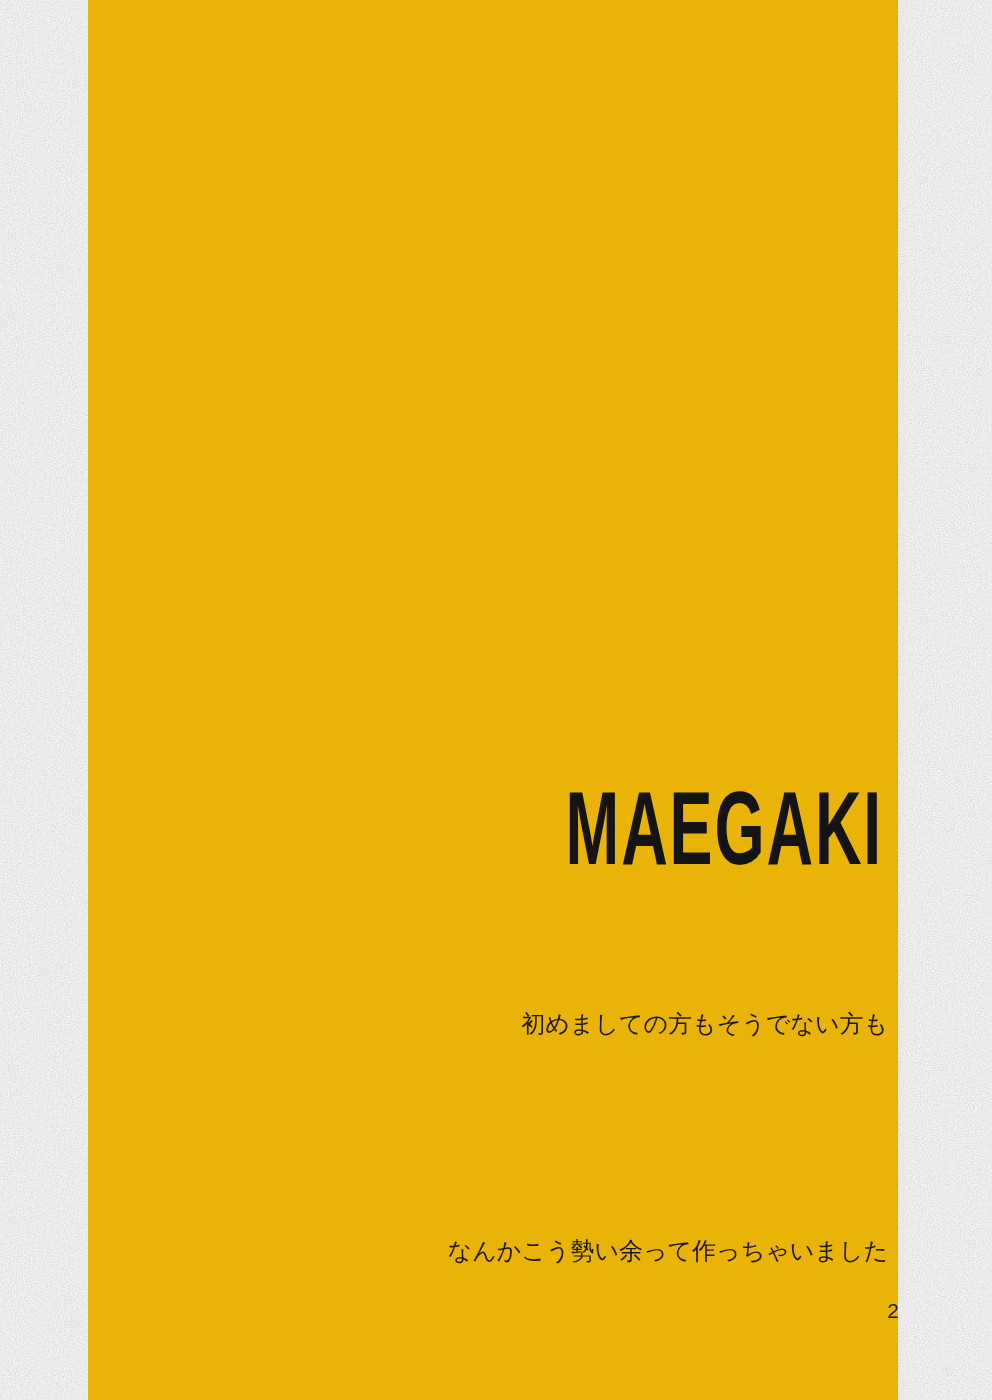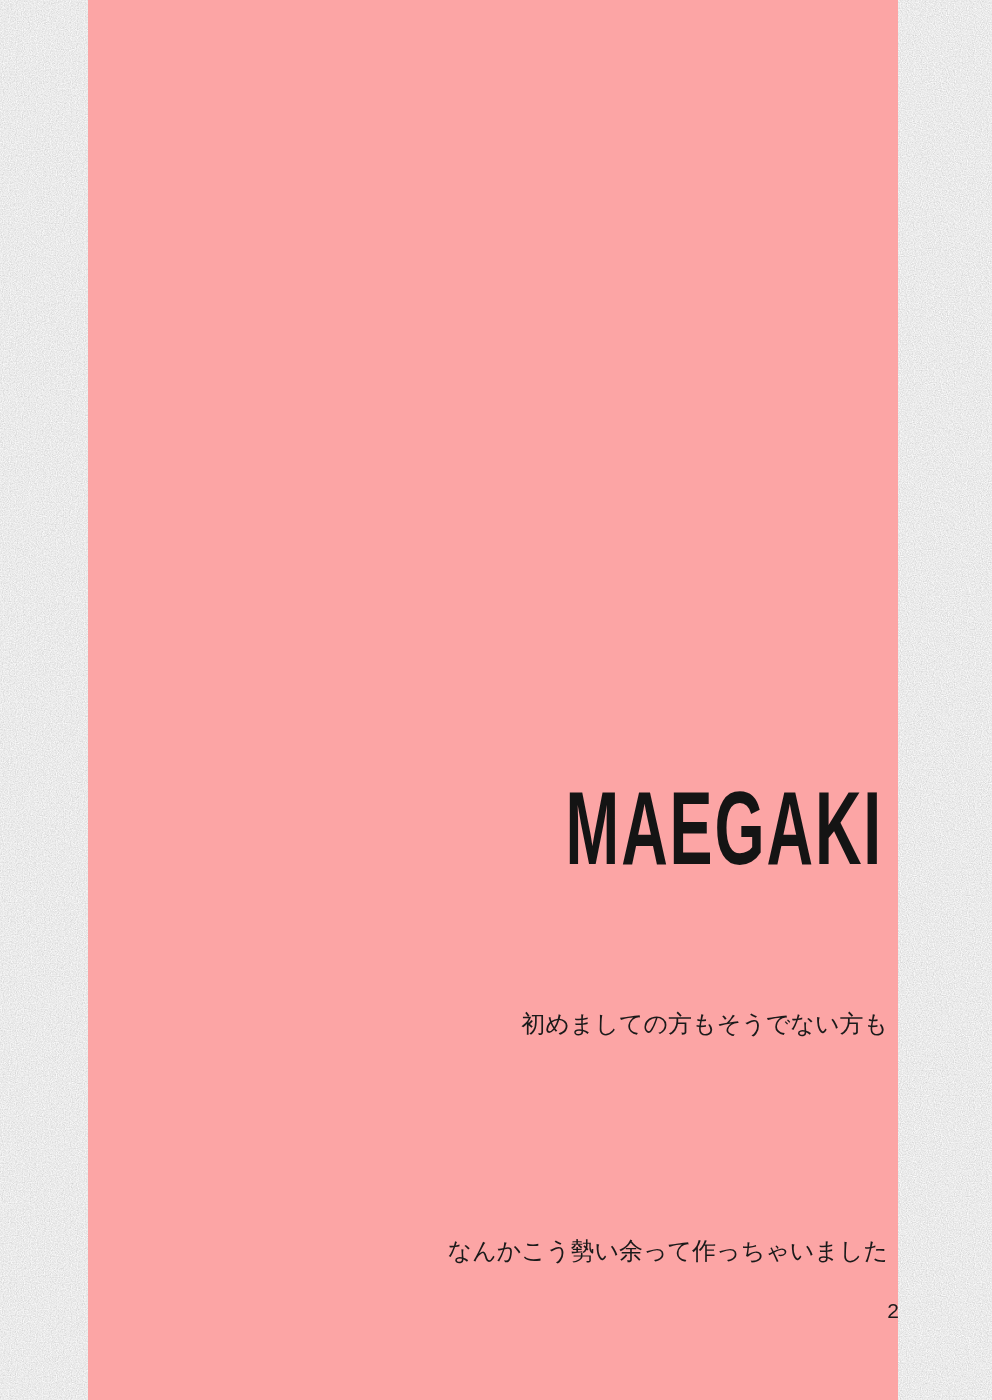--- a/index.html
+++ b/index.html
@@ -4,21 +4,21 @@
 <style>
   html, body {
     margin: 0;
     padding: 0;
     background: #ffffff;
   }
   .page {
     position: relative;
     width: 992px;
     height: 1400px;
-    background: #fca5a5;
+    background: #eab308;
     overflow: hidden;
     font-family: "Liberation Sans", sans-serif;
     color: #1a1a1a;
   }
   .noise-border {
     position: absolute;
     top: 0;
     height: 1400px;
     overflow: hidden;
   }

